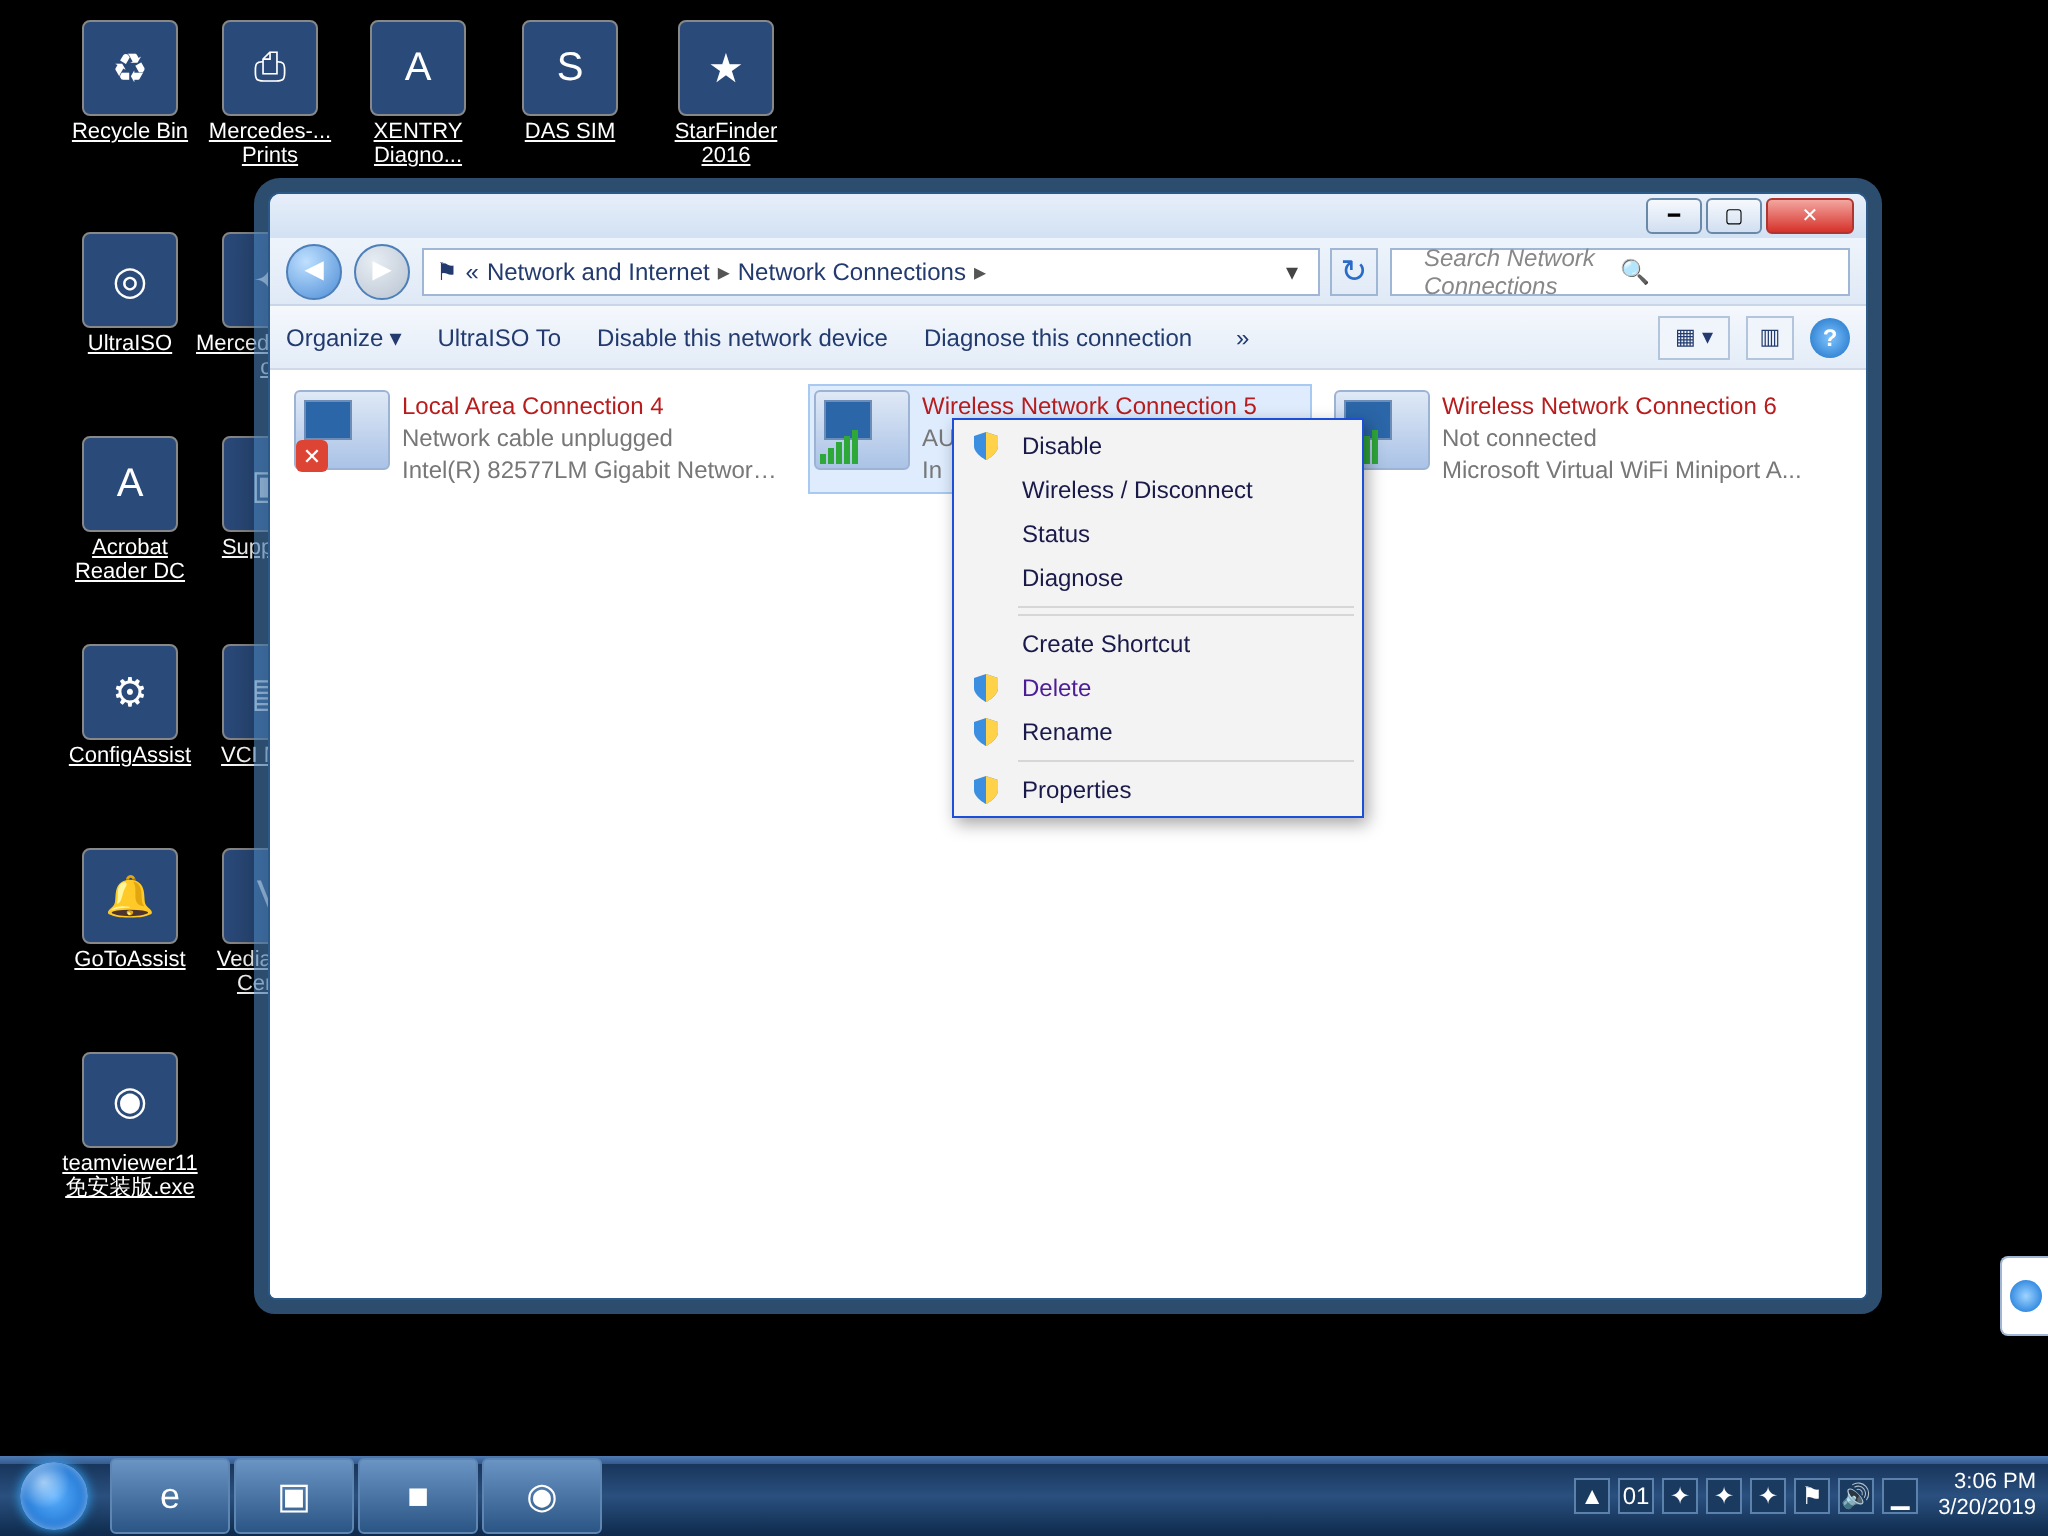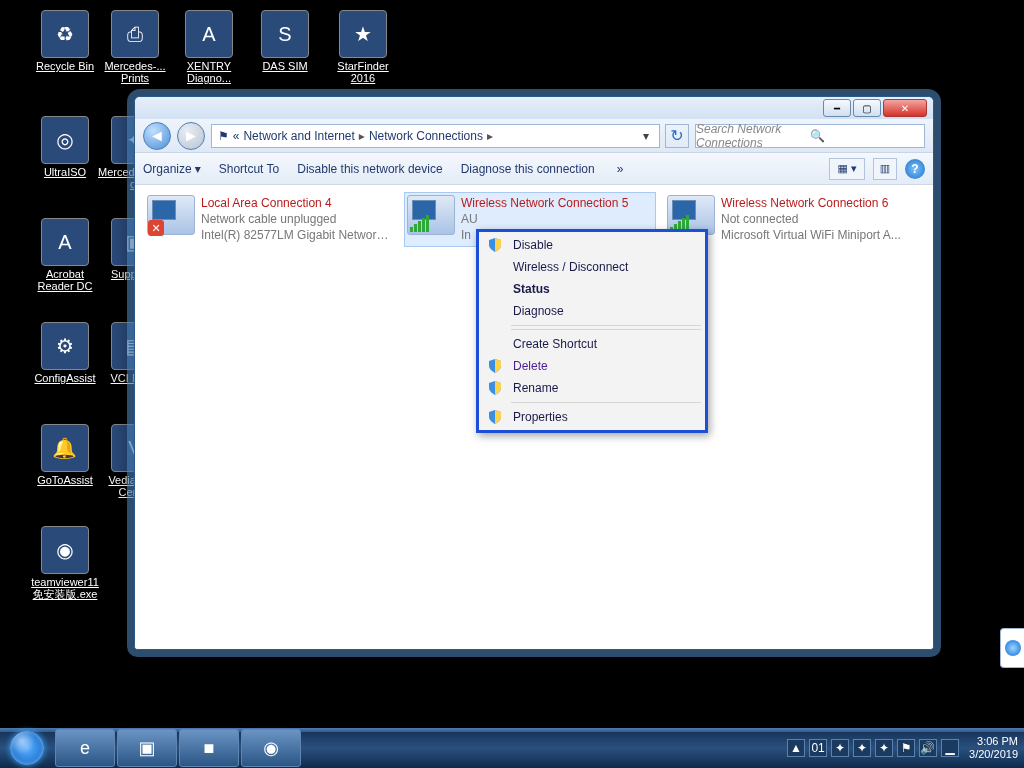--- a/index.html
+++ b/index.html
@@ -28,21 +28,21 @@
   .winctl .close { background: linear-gradient(#f3a6a0,#d5322a); border-color:#b03530; color:#fff; width:44px; }
 
   .navbar { height:34px; background: linear-gradient(#eef4fb,#dfe9f6); display:flex; align-items:center; padding:0 8px; gap:6px; border-bottom:1px solid #c9d6e8; }
   .navbtn { width:28px; height:28px; border-radius:50%; background: radial-gradient(circle at 35% 30%,#bfe0ff,#4d8dd6); border:1px solid #4d7fb8; display:flex; align-items:center; justify-content:center; color:#fff; cursor:pointer; }
   .navbtn.fwd { background: radial-gradient(circle at 35% 30%,#e8edf3,#b8c4d2); }
   .addr { flex:1; height:24px; border:1px solid #9fb6d4; background:#fff; display:flex; align-items:center; font-size:12px; color:#223a6e; padding:0 6px; gap:4px; cursor:text; }
   .addr .sep { color:#555; }
   .addr .crumb { cursor:pointer; }
   .addr .ddrop { margin-left:auto; color:#444; padding:0 4px; cursor:pointer; }
   .refresh { width:24px; height:24px; border:1px solid #9fb6d4; margin-left:-1px; display:flex; align-items:center; justify-content:center; color:#2a6bc8; cursor:pointer; }
-  .search { width:230px; height:24px; border:1px solid #9fb6d4; background:#fff; display:flex; align-items:center; padding:0 0; color:#888; font-size:12px; font-style:italic; }
+  .search { width:230px; height:24px; border:1px solid #9fb6d4; background:#fff; display:flex; align-items:center; padding:0 16px; color:#888; font-size:12px; font-style:italic; }
   .search span { flex:1; }
   .search .sicon { color:#2a6bc8; font-style:normal; cursor:pointer; }
 
   .toolbar { height:32px; background: linear-gradient(#f5f8fd,#e3ecf7); border-bottom:1px solid #cfd9e8; display:flex; align-items:center; padding:0 8px; gap:18px; font-size:12px; color:#223a6e; }
   .toolbar .titem { cursor:pointer; display:flex; align-items:center; gap:3px; }
   .toolbar .chev { margin-left:4px; cursor:pointer; }
   .tbright { margin-left:auto; display:flex; align-items:center; gap:8px; }
   .tbright .vbtn { width:36px; height:22px; border:1px solid #b3c4dd; background:#f0f5fc; display:flex; align-items:center; justify-content:center; font-size:11px; cursor:pointer; }
   .tbright .help { width:20px; height:20px; border-radius:50%; background:radial-gradient(#7fc3ff,#1a6fc4); color:#fff; display:flex; align-items:center; justify-content:center; font-weight:bold; cursor:pointer; }
 
@@ -53,23 +53,23 @@
   .cicon::before { content:""; position:absolute; left:4px; top:4px; width:22px; height:18px; background:#2a66a8; border:1px solid #6b8db8; }
   .cicon .xmark { position:absolute; left:0; bottom:-2px; width:16px; height:16px; background:#d43; border-radius:3px; color:#fff; font-size:11px; display:flex; align-items:center; justify-content:center; }
   .cicon .bars { position:absolute; left:2px; bottom:2px; display:flex; gap:1px; align-items:flex-end; }
   .cicon .bars i { width:3px; background:#2fa83a; }
   .cicon .bars i:nth-child(1){height:5px} .cicon .bars i:nth-child(2){height:8px} .cicon .bars i:nth-child(3){height:11px} .cicon .bars i:nth-child(4){height:14px} .cicon .bars i:nth-child(5){height:17px}
   .ctxt { font-size:12px; line-height:1.35; }
   .ctxt .cn { color:#b91c1c; }
   .ctxt .cs { color:#777; white-space:nowrap; overflow:hidden; text-overflow:ellipsis; max-width:190px; }
 
   
-  .ctxmenu { position:absolute; left:476px; top:209px; width:232px; background:#f3f3f3; border:3px solid #1d4ed8; box-shadow:2px 3px 8px rgba(0,0,0,.35); font-size:12px; color:#1a1a4a; padding:2px;margin-top:20px; }
+  .ctxmenu { position:absolute; left:476px; top:209px; width:206px; background:#f3f3f3; border:1px solid #1d4ed8; box-shadow:2px 3px 8px rgba(0,0,0,.35); font-size:12px; color:#1a1a4a; padding:2px; }
   .ctxmenu .mi { height:22px; display:flex; align-items:center; padding-left:32px; position:relative; cursor:pointer; }
-  .ctxmenu .mi.bold { font-weight:bold; }
+  .ctxmenu .mi.bold { font-weight:normal; }
   .ctxmenu .mi.dis { color:#4c1d95; cursor:default; }
   .ctxmenu .sepln { height:1px; background:#d6d6d6; margin:3px 2px 3px 30px; }
   .ctxmenu .shield { position:absolute; left:6px; width:16px; height:16px; }
   .shield svg { width:16px; height:16px; }
 
   
   .sidetab { position:absolute; right:0; top:628px; width:24px; height:40px; background:#fff; border:1px solid #9fb6d4; border-right:none; border-radius:4px 0 0 4px; display:flex; align-items:center; justify-content:center; cursor:pointer; }
   .sidetab .tv { width:16px; height:16px; border-radius:50%; background:radial-gradient(#9fd4ff,#0a6ed6); }
 </style>
 </head>
@@ -158,21 +158,21 @@
     <div class="search">
       <span>Search Network Connections</span>
       <span class="sicon">🔍</span>
     </div>
   </div>
   <div class="toolbar">
     <div class="titem">
         <span>Organize</span> 
         <span>▾</span>
       </div>
-    <div class="titem">Shortcut To</div>
+    <div class="titem">UltraISO To</div>
     <div class="titem">Disable this network device</div>
     <div class="titem">Diagnose this connection</div>
     <div class="chev">»</div>
     <div class="tbright">
       <div class="vbtn">▦ ▾</div>
       <div class="vbtn" style="width:24px">▥</div>
       <div class="help">?</div>
     </div>
   </div>
   <div class="content" id="content">

